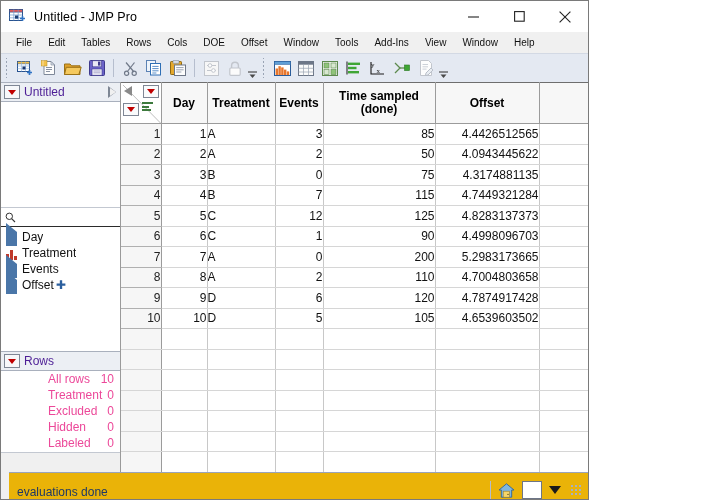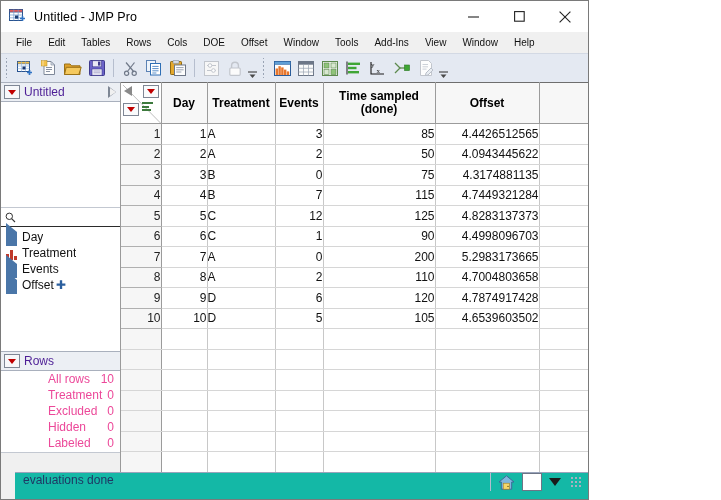--- a/index.html
+++ b/index.html
@@ -112,22 +112,22 @@
   td.rowhdr{background:#f6f6f6;text-align:right;color:#222;
             border-right:1px solid #9b9b9b;border-bottom:1px solid #b0b0b0;padding-right:5px;}
   td.num{text-align:right;}
   td.txt{text-align:left;}
   tbody tr.empty td{border-bottom:1px solid #d6d6d6;}
   .grid-rightfill{position:absolute;left:602px;top:0;right:0;bottom:0;background:#fff;}
   .grid-rightfill .hdrfill{height:41px;background:#f7f7f7;border-bottom:1px solid #9b9b9b;
                            border-top:1px solid #6e6e6e;}
 
   
-  .statusbar{position:absolute;left:14px;right:0;bottom:0;height:26px;background:#14b8a6;
-             border-top:1px solid #9aa4bb;display:flex;align-items:flex-start;}
+  .statusbar{position:absolute;left:8px;right:0;bottom:0;height:26px;background:#eab308;
+             border-top:1px solid #9aa4bb;display:flex;align-items:flex-end;}
   .status-text{padding-left:8px;font-size:12px;color:#1f3864;}
   .status-right{margin-left:auto;display:flex;align-items:center;padding-right:6px;gap:7px;}
   .home-icon{width:17px;height:15px;position:relative;}
   .white-box{width:18px;height:16px;background:#fff;border:1px solid #6d7586;}
   .dn-tri{width:0;height:0;border-left:6px solid transparent;border-right:6px solid transparent;
           border-top:8px solid #1a1a1a;}
   .resizer{width:12px;height:12px;margin-left:2px;
            background-image:radial-gradient(circle, #a8b0c0 0.8px, transparent 0.9px);
            background-size:4px 4px;}
   .status-sep{width:1px;height:18px;background:#b3bccf;}

